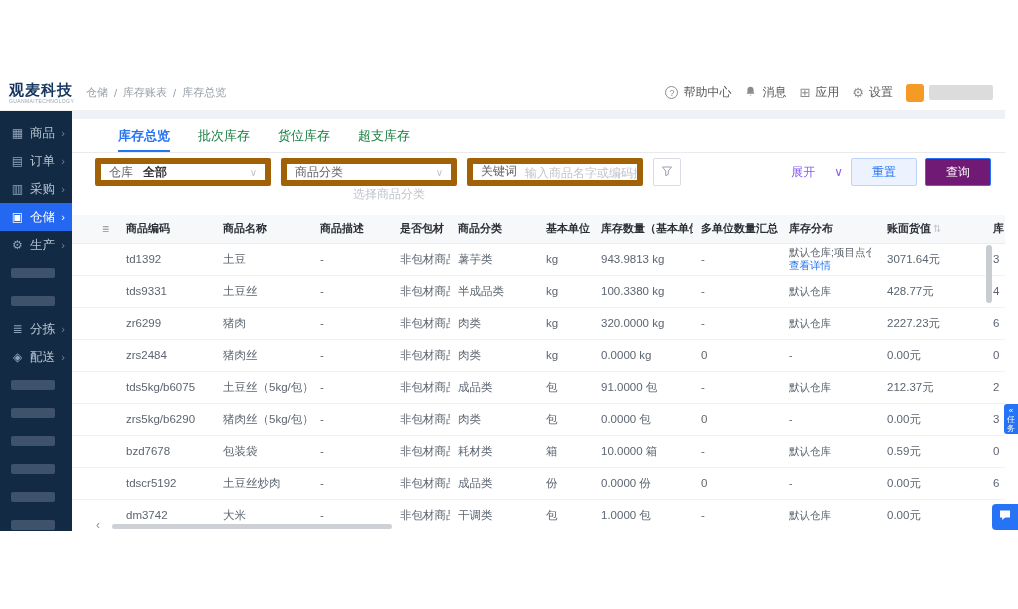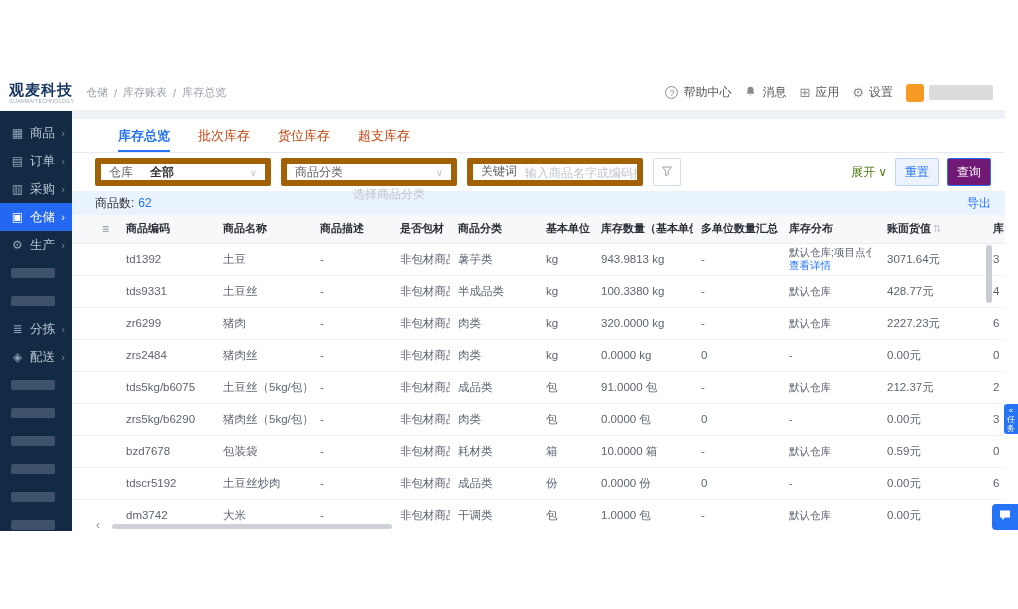--- a/index.html
+++ b/index.html
@@ -31,41 +31,41 @@
   .side-item .chev { margin-left:auto; font-size:11px; color:#6e8097; }
   .side-item.active { background:#2467f0; color:#fff; }
   .side-item.active .mi, .side-item.active .chev { color:#fff; }
   .side-item.redacted .bar { width:44px; height:10px; background:#3e526b; border-radius:2px; }
 
   
   .main { position:absolute; left:72px; top:36px; right:0; bottom:0; background:#eef1f5; }
   .card { position:absolute; left:0; top:8px; right:0; bottom:0; background:#fff; overflow:hidden; }
 
   .tabs { height:34px; border-bottom:1px solid #e8eaed; display:flex; align-items:stretch; padding-left:46px; gap:28px; }
-  .tab { display:flex; align-items:center; font-size:13px; color:#c2410c; position:relative; cursor:pointer; white-space:nowrap; }
+  .tab { display:flex; align-items:center; font-size:13px; color:#15803d; position:relative; cursor:pointer; white-space:nowrap; }
   .tab.active { color:#2673f5; font-weight:bold; }
   .tab.active::after { content:""; position:absolute; left:0; right:0; bottom:0; height:2px; background:#2673f5; }
 
   .filter { height:38px; display:flex; align-items:center; gap:10px; padding:0 14px 0 23px; }
   .box { height:28px; border:6px solid #a16207; border-radius:2px; display:flex; align-items:center; padding:0 8px;
     font-size:12px; background:#fff; }
   .box .lab { color:#606266; white-space:nowrap; }
-  .box .val { color:#303133; margin-left:17px; font-weight:bold; }
+  .box .val { color:#303133; margin-left:10px; font-weight:bold; }
   .box .ph { color:#c0c4cc; margin-left:10px; white-space:nowrap;margin-top:44px; }
   .box .chev { margin-left:auto; color:#c0c4cc; font-size:10px; }
   .w-sel { width:176px; }
   .w-input { width:176px;align-items:flex-end; }
   .box input { border:0; outline:0; font-size:12px; margin-left:8px; width:112px; color:#303133;
     font-family:"Liberation Sans","DejaVu Sans",sans-serif; }
   .box input::placeholder { color:#c0c4cc; }
   .funnel-btn { width:28px; height:28px; border:1px solid #d9dce3; border-radius:2px; display:flex;
     align-items:center; justify-content:center; background:#fff; cursor:pointer; }
   .filter-right { margin-left:auto; display:flex; align-items:center; gap:8px; }
-  .expand-link { color:#4d7c0f; font-size:12px; cursor:pointer; display:flex; gap:3px; align-items:center; }
-  .btn { height:28px; padding:0 9px; font-size:12px; border-radius:2px; cursor:pointer; display:flex; align-items:center; white-space:nowrap; }
+  .expand-link { color:#8b5cf6; font-size:12px; cursor:pointer; display:flex; gap:19px; align-items:center; }
+  .btn { height:28px; padding:0 20px; font-size:12px; border-radius:2px; cursor:pointer; display:flex; align-items:center; white-space:nowrap; }
   .btn-reset { background:#ecf3ff; color:#2673f5; border:1px solid #bcd4fb; }
   .btn-primary { background:#701a75; color:#fff; border:1px solid #2673f5; }
 
   .countbar { height:24px; background:#e9f3fd; display:flex; align-items:center; font-size:12px; color:#333;
     padding:0 14px 0 23px; }
   .countbar .num { color:#2673f5; margin-left:4px; }
   .export-link { margin-left:auto; color:#2673f5; cursor:pointer; font-size:12px; }
 
   .table-wrap { position:absolute; left:0; right:0; top:96px; bottom:8px; overflow:hidden; }
   table { border-collapse:collapse; table-layout:fixed; width:933px; }
@@ -229,25 +229,20 @@
           <div class="filter-right">
             <span class="expand-link">
               <span>展开</span>
               <span>∨</span>
             </span>
             <div class="btn btn-reset">重置</div>
             <div class="btn btn-primary">查询</div>
           </div>
         </div>
 
-        <div class="countbar">
-          <span>商品数:</span>
-          <span class="num">62</span>
-          <span class="export-link">导出</span>
-        </div>
 
         <div class="table-wrap">
           <table>
             <colgroup>
               <col style="width:46px">
                 <col style="width:97px">
                 <col style="width:97px">
                 <col style="width:80px">
               <col style="width:58px">
                 <col style="width:88px">

